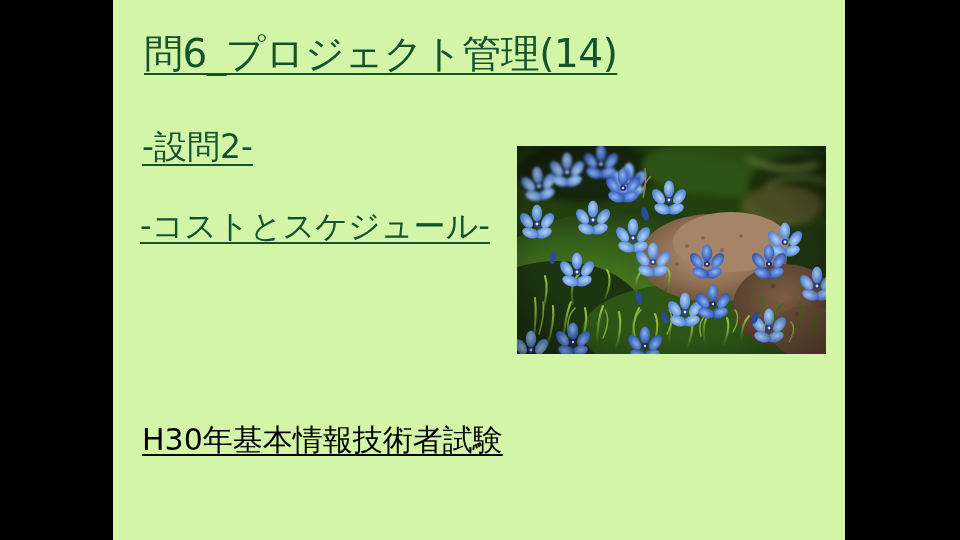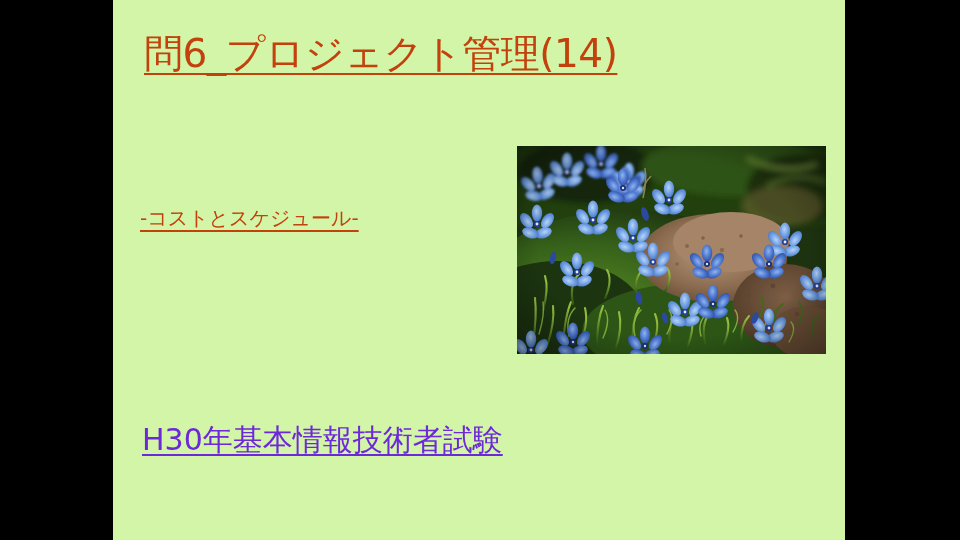--- a/index.html
+++ b/index.html
@@ -37,21 +37,21 @@
     left: 113px;
     top: 0;
     width: 732px;
     height: 540px;
     background: #d2f5a8;
     overflow: hidden;
   }
 
   .txt {
     position: absolute;
-    color: #c2410c;
+    color: #14532d;
     font-weight: 400;
     white-space: nowrap;
     text-decoration: underline;
     text-decoration-thickness: 2px;
     text-underline-offset: 4px;
     font-family: "DejaVu Sans", "Liberation Sans", sans-serif;
   }
 
   
   #title {
@@ -67,34 +67,34 @@
     left: 29px;
     top: 125px;
     font-size: 33px;
     text-underline-offset: 6px;
   }
 
   
   #subtitle2 {
     left: 27px;
     top: 205px;
-    font-size: 20px;
+    font-size: 32px;
     text-underline-offset: 5px;
   }
 
   
   #footer {
     position: absolute;
     left: 29px;
     top: 419px;
   }
   #footer .fline {
     position: relative;
     display: block;
-    color: #6d28d9;
+    color: #000000;
     font-size: 30px;
     line-height: 42px;
     white-space: nowrap;
     text-decoration: underline;
     text-decoration-thickness: 2px;
     text-underline-offset: 4px;
     font-family: "DejaVu Sans", "Liberation Sans", sans-serif;
     text-align: center;
   }
 
@@ -115,20 +115,21 @@
 
 <div id="stage">
 
   <div class="pillar left"></div>
   <div class="pillar right"></div>
 
   <div id="slide">
 
     <div class="txt" id="title">問6_プロジェクト管理(14)</div>
 
+    <div class="txt" id="subtitle1">-設問2-</div>
 
     <div class="txt" id="subtitle2">-コストとスケジュール-</div>
 
     <div id="photo">
       <svg viewBox="0 0 309 208" preserveAspectRatio="none" aria-hidden="true">
         <defs>
           <radialGradient id="gMoss" cx="35%" cy="60%" r="75%">
             <stop offset="0%" stop-color="#5c8f22"></stop>
             <stop offset="55%" stop-color="#35601a"></stop>
             <stop offset="100%" stop-color="#16260c"></stop>

